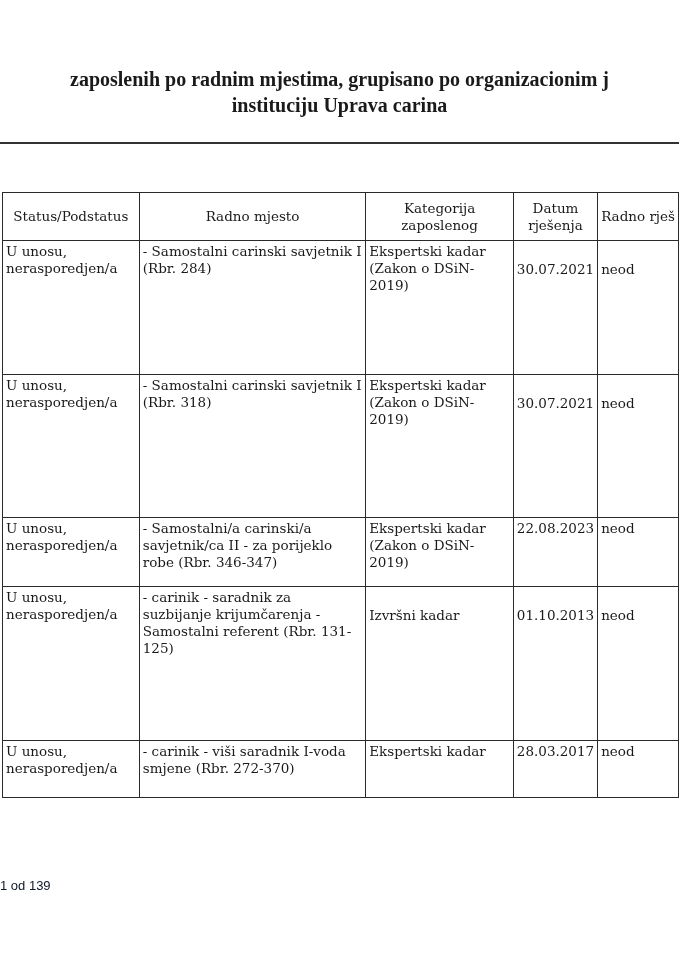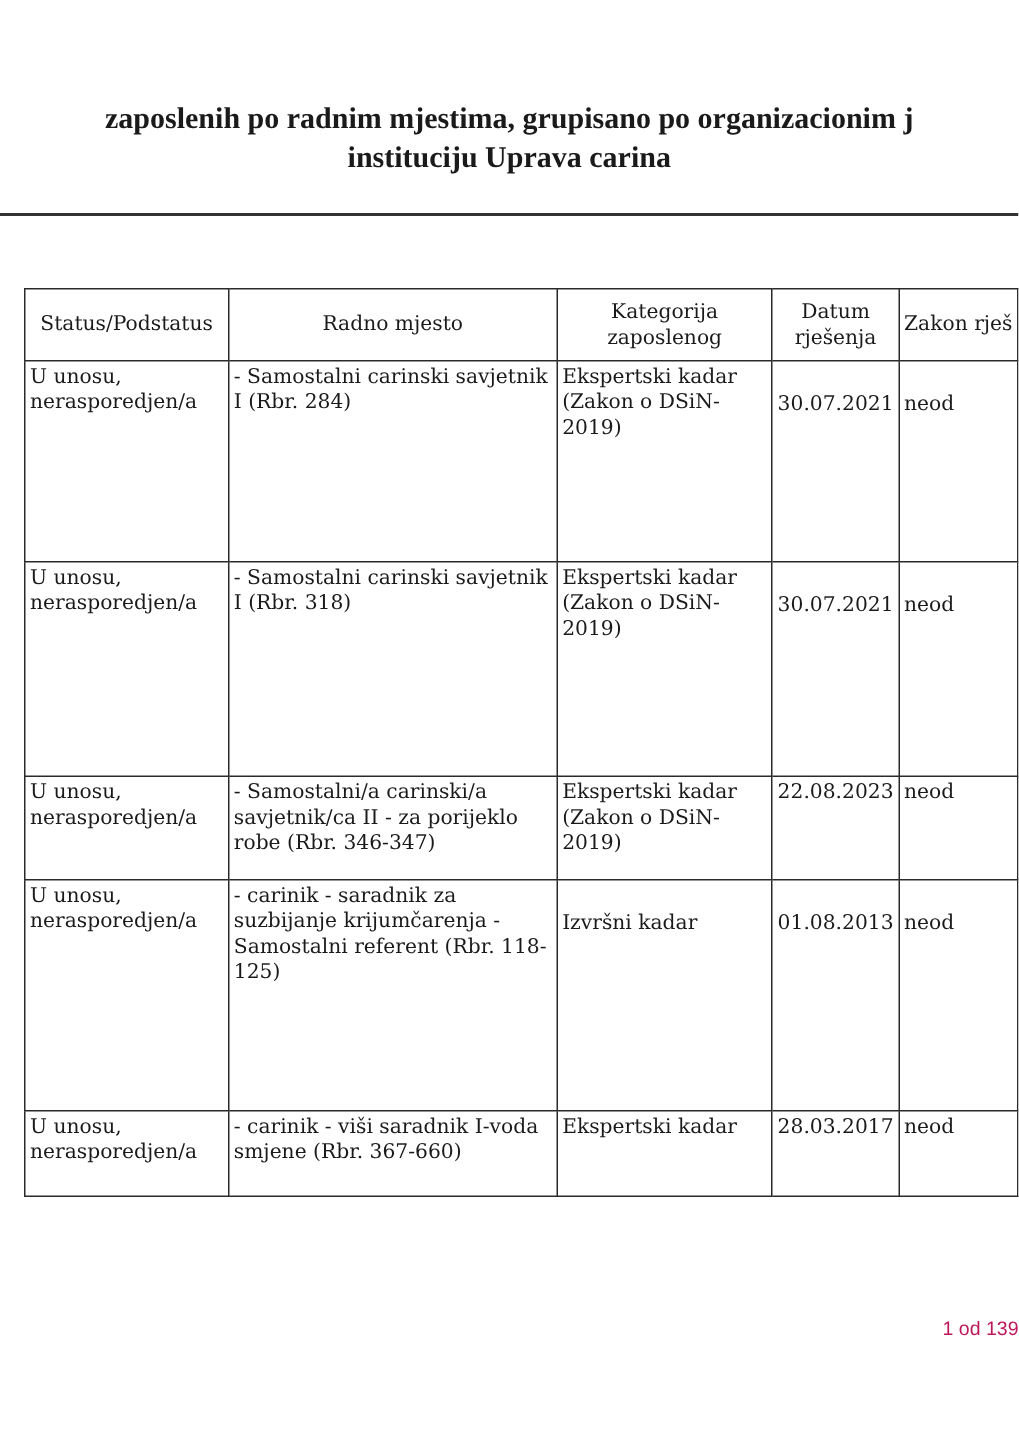--- a/index.html
+++ b/index.html
@@ -1,27 +1,27 @@
 <!DOCTYPE html>
 <html><head>
 <meta charset="utf-8">
 <style>
   html, body { margin:0; padding:0; background:#ffffff; }
   body { width:679px; height:960px; position:relative; overflow:hidden; font-family:"DejaVu Serif", serif; color:#1a1a1a; }
   .title { position:absolute; left:-60px; width:799px; top:66px; text-align:center; font-family:"Liberation Serif", serif; font-weight:bold; font-size:20px; line-height:26px; }
   .rule { position:absolute; left:0; top:142px; width:679px; height:2px; background:#333; }
-  table.grid { position:absolute; left:16px; top:192px; border-collapse:collapse; table-layout:fixed; font-size:13.5px; line-height:17px; }
+  table.grid { position:absolute; left:2px; top:192px; border-collapse:collapse; table-layout:fixed; font-size:13.5px; line-height:17px; }
   table.grid td, table.grid th { border:1.5px solid #2a2a2a; padding:2px 3px; vertical-align:top; font-weight:normal; overflow:hidden; white-space:normal; word-wrap:break-word; }
   table.grid th { text-align:center; vertical-align:middle; }
   th.left { text-align:left; }
   td.mid { vertical-align:middle; }
   td.date { vertical-align:middle; padding:2px 1px; white-space:nowrap; }
   td.stat { vertical-align:middle; white-space:nowrap; padding:2px 3px; }
   .c1 { width:138px; } .c2 { width:237px; } .c3 { width:153px; } .c4 { width:83px; } .c5 { width:60px; }
-  .footer { position:absolute; left:0; width:679px; top:878px; text-align:right; font-family:"Liberation Sans", sans-serif; font-size:13px; color:#be185d; }
+  .footer { position:absolute; left:0; width:679px; top:878px; text-align:left; font-family:"Liberation Sans", sans-serif; font-size:13px; color:#0f172a; }
 </style>
 </head>
 <body>
 
 <div class="title">
   <div>zaposlenih po radnim mjestima, grupisano po organizacionim j</div>
   <div>instituciju Uprava carina</div>
 </div>
 <div class="rule"></div>
 
@@ -32,21 +32,21 @@
       <col class="c3">
       <col class="c4">
       <col class="c5">
     </colgroup>
   <tbody>
       <tr style="height:48px">
     <th class="left">Status/Podstatus</th>
     <th class="left">Radno mjesto</th>
     <th>Kategorija zaposlenog</th>
     <th>Datum rješenja</th>
-    <th style="white-space:nowrap">Zakon rješ</th>
+    <th style="white-space:nowrap">Radno rješ</th>
   </tr>
   <tr style="height:134px">
     <td>U unosu, nerasporedjen/a</td>
     <td> - Samostalni carinski savjetnik I (Rbr. 284)</td>
     <td>Ekspertski kadar (Zakon o DSiN-2019)</td>
     <td class="date" style="vertical-align:top;padding-top:20px">30.07.2021</td>
     <td class="stat" style="vertical-align:top;padding-top:20px">neod</td>
   </tr>
   <tr style="height:143px">
     <td>U unosu, nerasporedjen/a</td>
@@ -57,28 +57,28 @@
   </tr>
   <tr style="height:69px">
     <td class="mid">U unosu, nerasporedjen/a</td>
     <td> - Samostalni/a carinski/a savjetnik/ca II  - za porijeklo robe (Rbr. 346-347)</td>
     <td>Ekspertski kadar (Zakon o DSiN-2019)</td>
     <td class="date">22.08.2023</td>
     <td class="stat">neod</td>
   </tr>
   <tr style="height:154px">
     <td>U unosu, nerasporedjen/a</td>
-    <td> - carinik - saradnik za suzbijanje krijumčarenja - Samostalni referent (Rbr. 118-125)</td>
+    <td> - carinik - saradnik za suzbijanje krijumčarenja - Samostalni referent (Rbr. 131-125)</td>
     <td style="padding-top:20px">Izvršni kadar</td>
-    <td class="date" style="vertical-align:top;padding-top:20px">01.08.2013</td>
+    <td class="date" style="vertical-align:top;padding-top:20px">01.10.2013</td>
     <td class="stat" style="vertical-align:top;padding-top:20px">neod</td>
   </tr>
   <tr style="height:57px">
     <td>U unosu, nerasporedjen/a</td>
-    <td> - carinik - viši saradnik I-voda smjene (Rbr. 367-660)</td>
+    <td> - carinik - viši saradnik I-voda smjene (Rbr. 272-370)</td>
     <td class="mid">Ekspertski kadar</td>
     <td class="date">28.03.2017</td>
     <td class="stat">neod</td>
   </tr>
 </tbody>
   </table>
 
 <div class="footer">1 od 139</div>
 
 </body></html>

